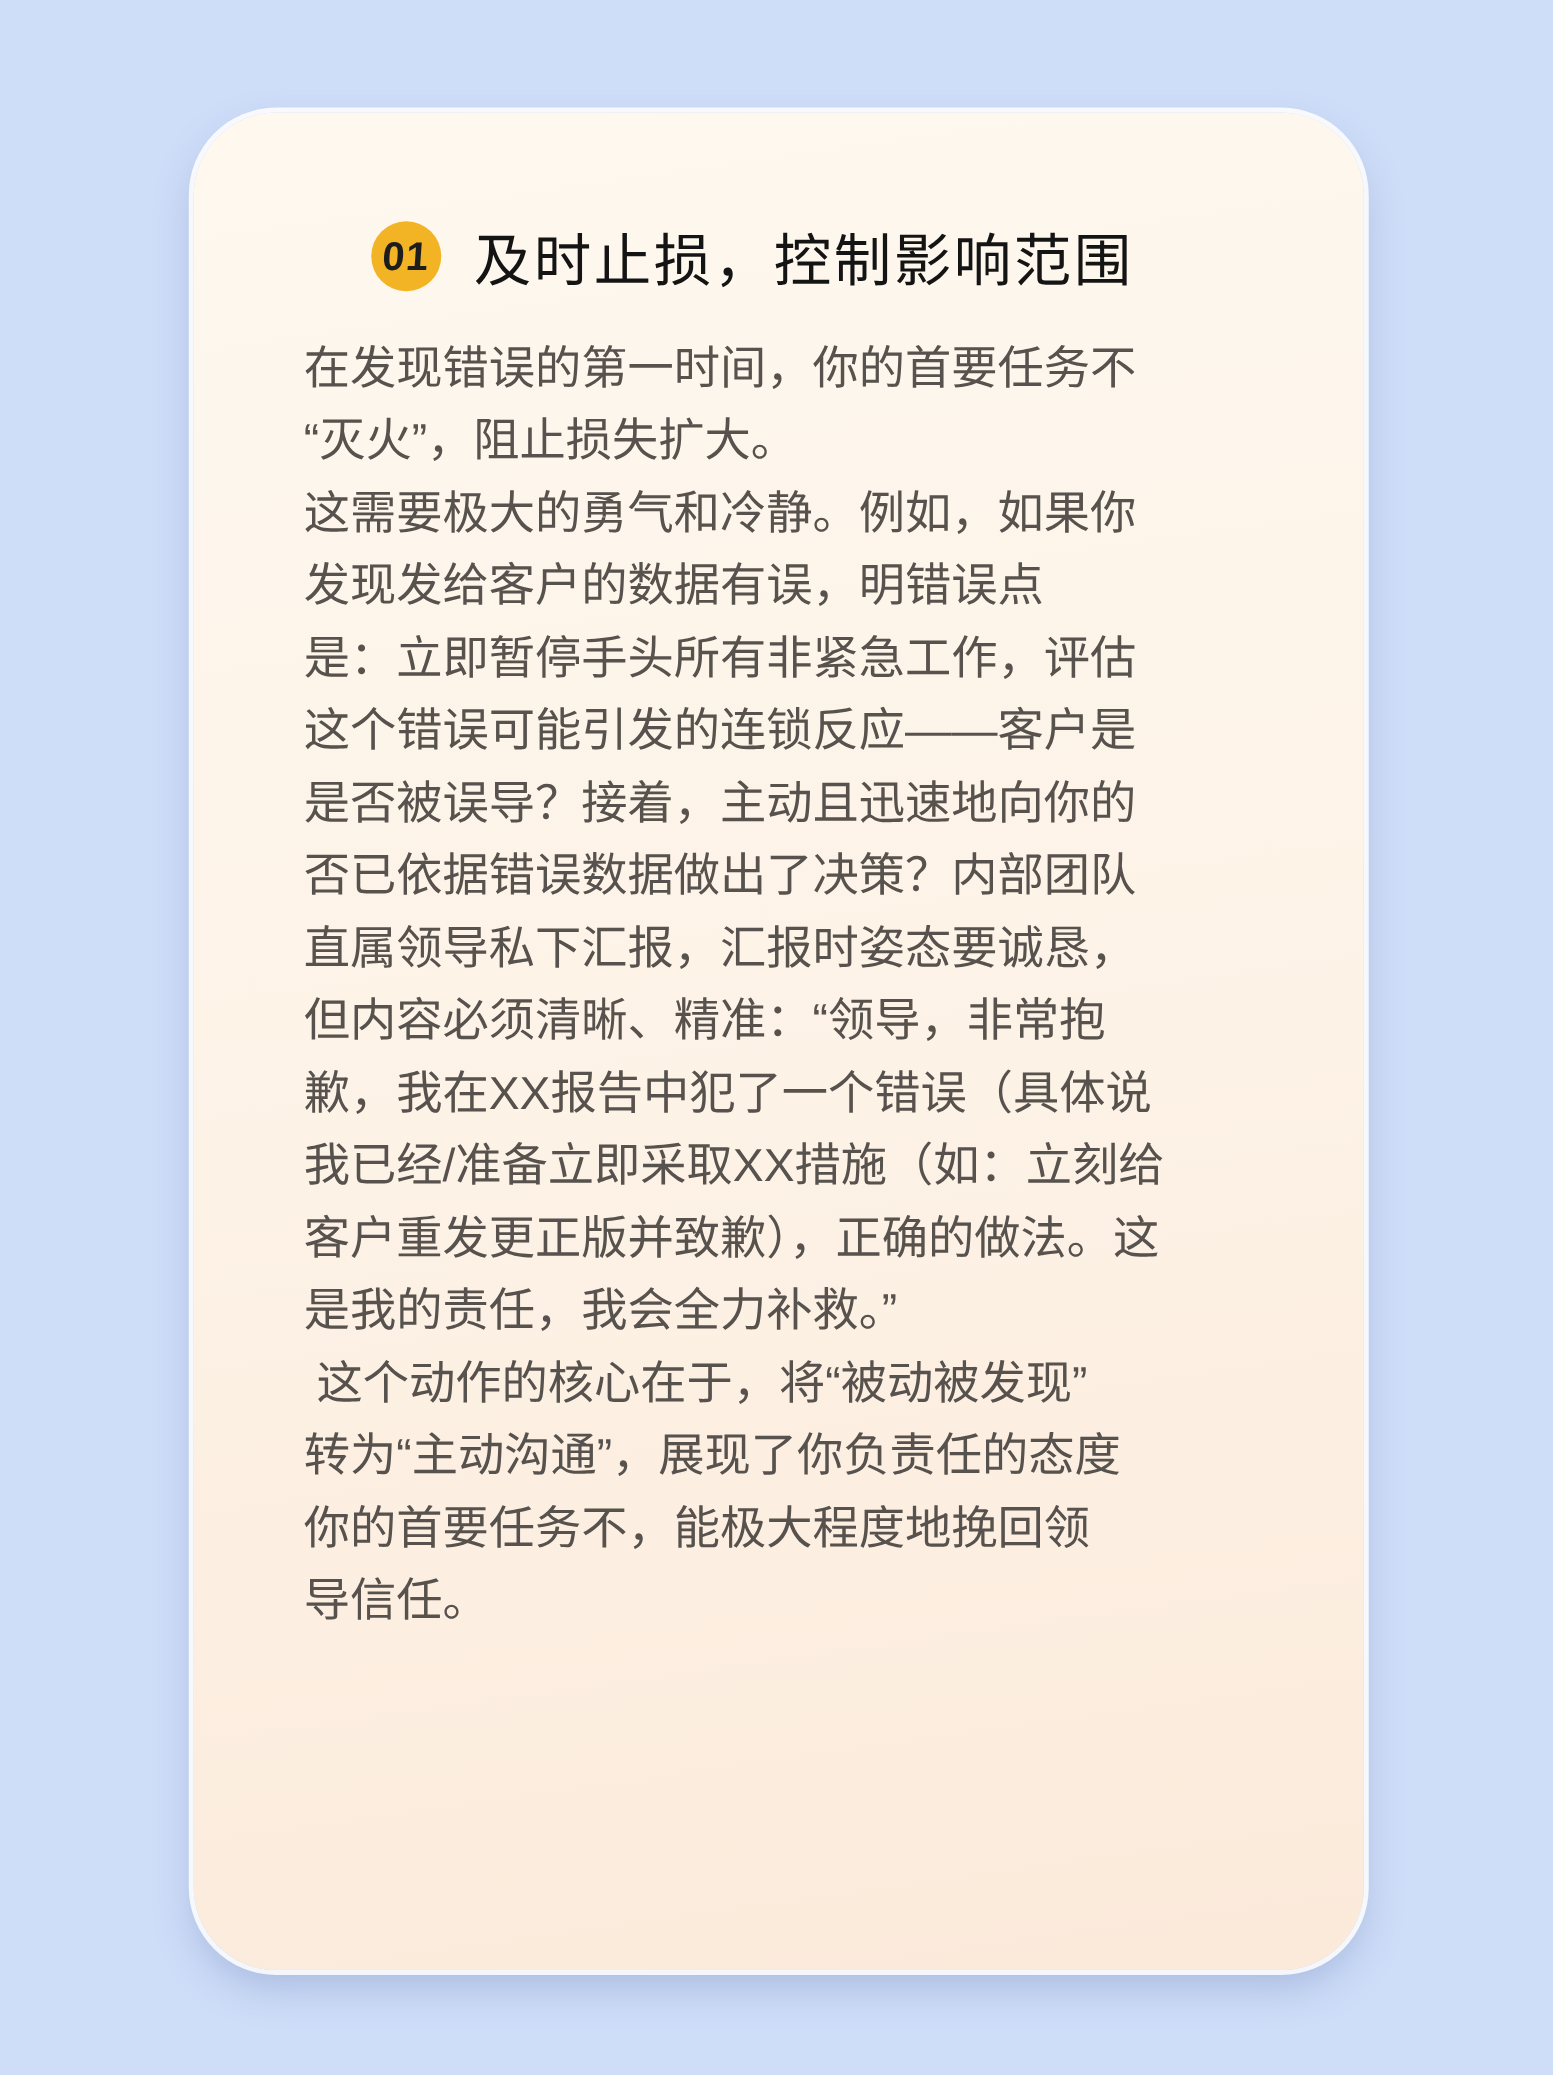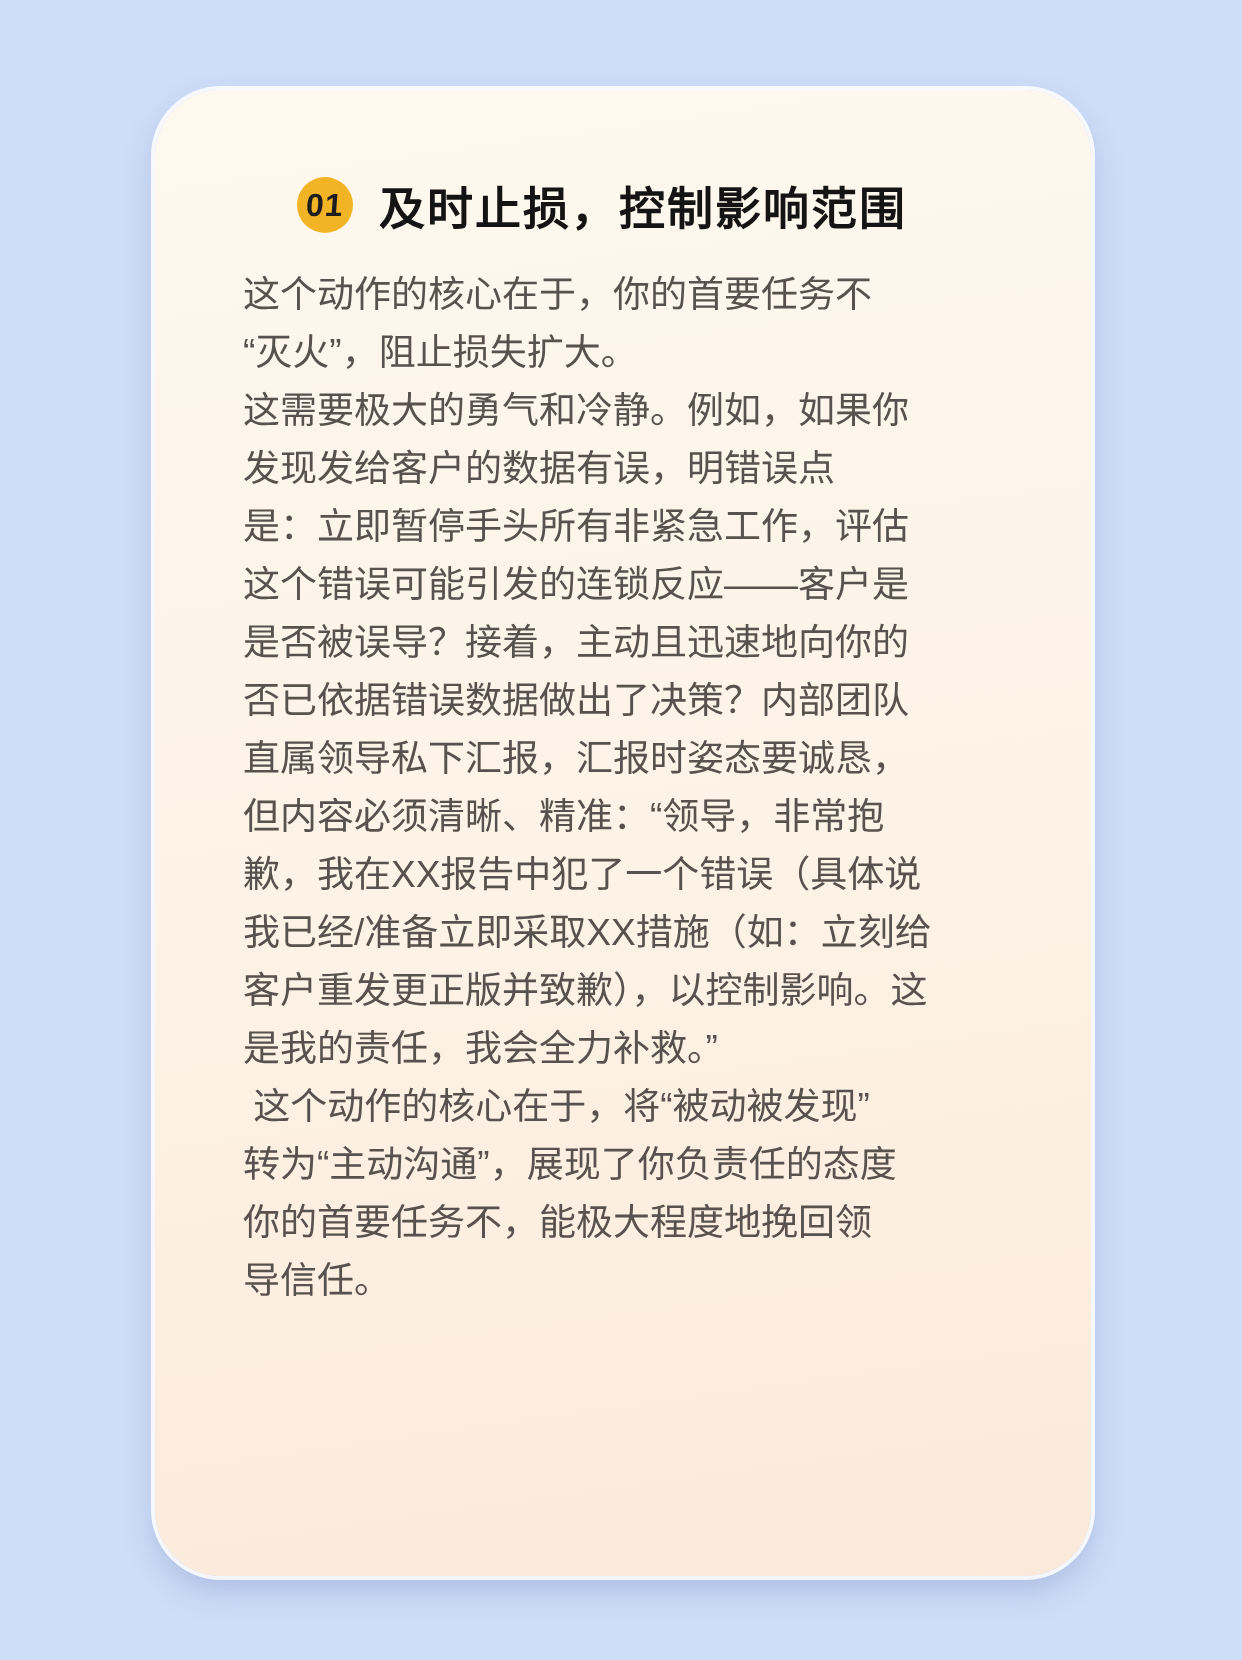--- a/index.html
+++ b/index.html
@@ -50,21 +50,21 @@
   .badge span {
     font-size: 32px;
     font-weight: 800;
     color: #1d1d1d;
     letter-spacing: 1px;
     transform: skewX(-4deg);
   }
   .title {
     margin: 0 0 0 26px;
     font-size: 46px;
-    font-weight: 700;
+    font-weight: 400;
     color: var(--title-color, #141414);
     letter-spacing: 2px;
     white-space: nowrap;
   }
   .body {
     position: absolute;
     left: 88px;
     top: 176px;
     width: 790px;
   }
@@ -80,32 +80,32 @@
 <body>
 
 <div class="card">
   <div class="header">
     <div class="badge">
       <span>01</span>
     </div>
     <h1 class="title">及时止损，控制影响范围</h1>
   </div>
   <div class="body">
-      <div class="body-line">这个动作的核心在于，你的首要任务不</div>
+      <div class="body-line">在发现错误的第一时间，你的首要任务不</div>
       <div class="body-line">“灭火”，阻止损失扩大。</div>
       <div class="body-line">这需要极大的勇气和冷静。例如，如果你</div>
       <div class="body-line">发现发给客户的数据有误，明错误点</div>
       <div class="body-line">是：立即暂停手头所有非紧急工作，评估</div>
       <div class="body-line">这个错误可能引发的连锁反应——客户是</div>
       <div class="body-line">是否被误导？接着，主动且迅速地向你的</div>
       <div class="body-line">否已依据错误数据做出了决策？内部团队</div>
       <div class="body-line">直属领导私下汇报，汇报时姿态要诚恳，</div>
       <div class="body-line">但内容必须清晰、精准：“领导，非常抱</div>
       <div class="body-line">歉，我在XX报告中犯了一个错误（具体说</div>
       <div class="body-line">我已经/准备立即采取XX措施（如：立刻给</div>
-      <div class="body-line">客户重发更正版并致歉），以控制影响。这</div>
+      <div class="body-line">客户重发更正版并致歉），正确的做法。这</div>
       <div class="body-line">是我的责任，我会全力补救。”</div>
       <div class="body-line">&nbsp;这个动作的核心在于，将“被动被发现”</div>
       <div class="body-line">转为“主动沟通”，展现了你负责任的态度</div>
       <div class="body-line">你的首要任务不，能极大程度地挽回领</div>
       <div class="body-line">导信任。</div>
     </div>
 </div>
 
 </body></html>

